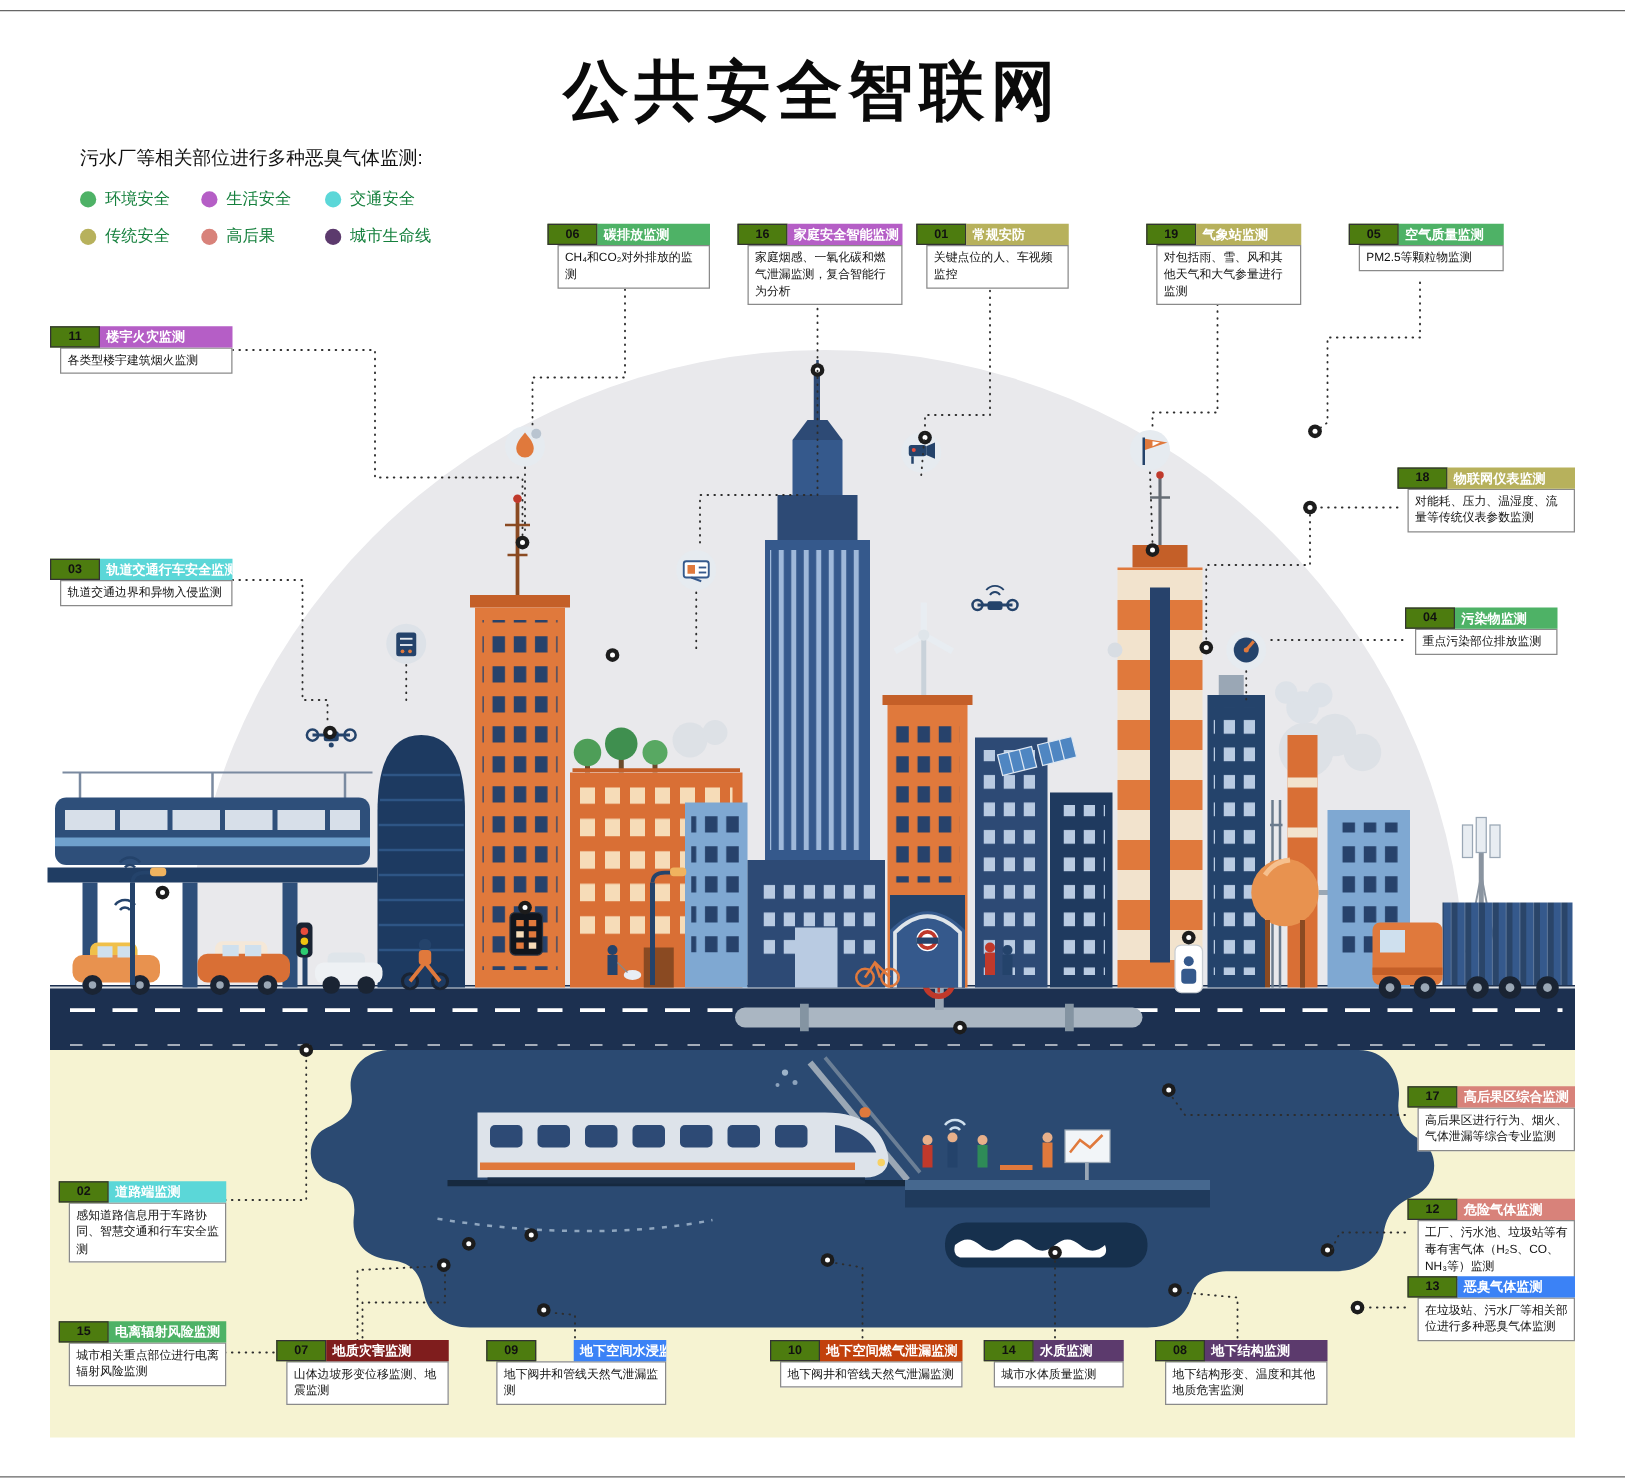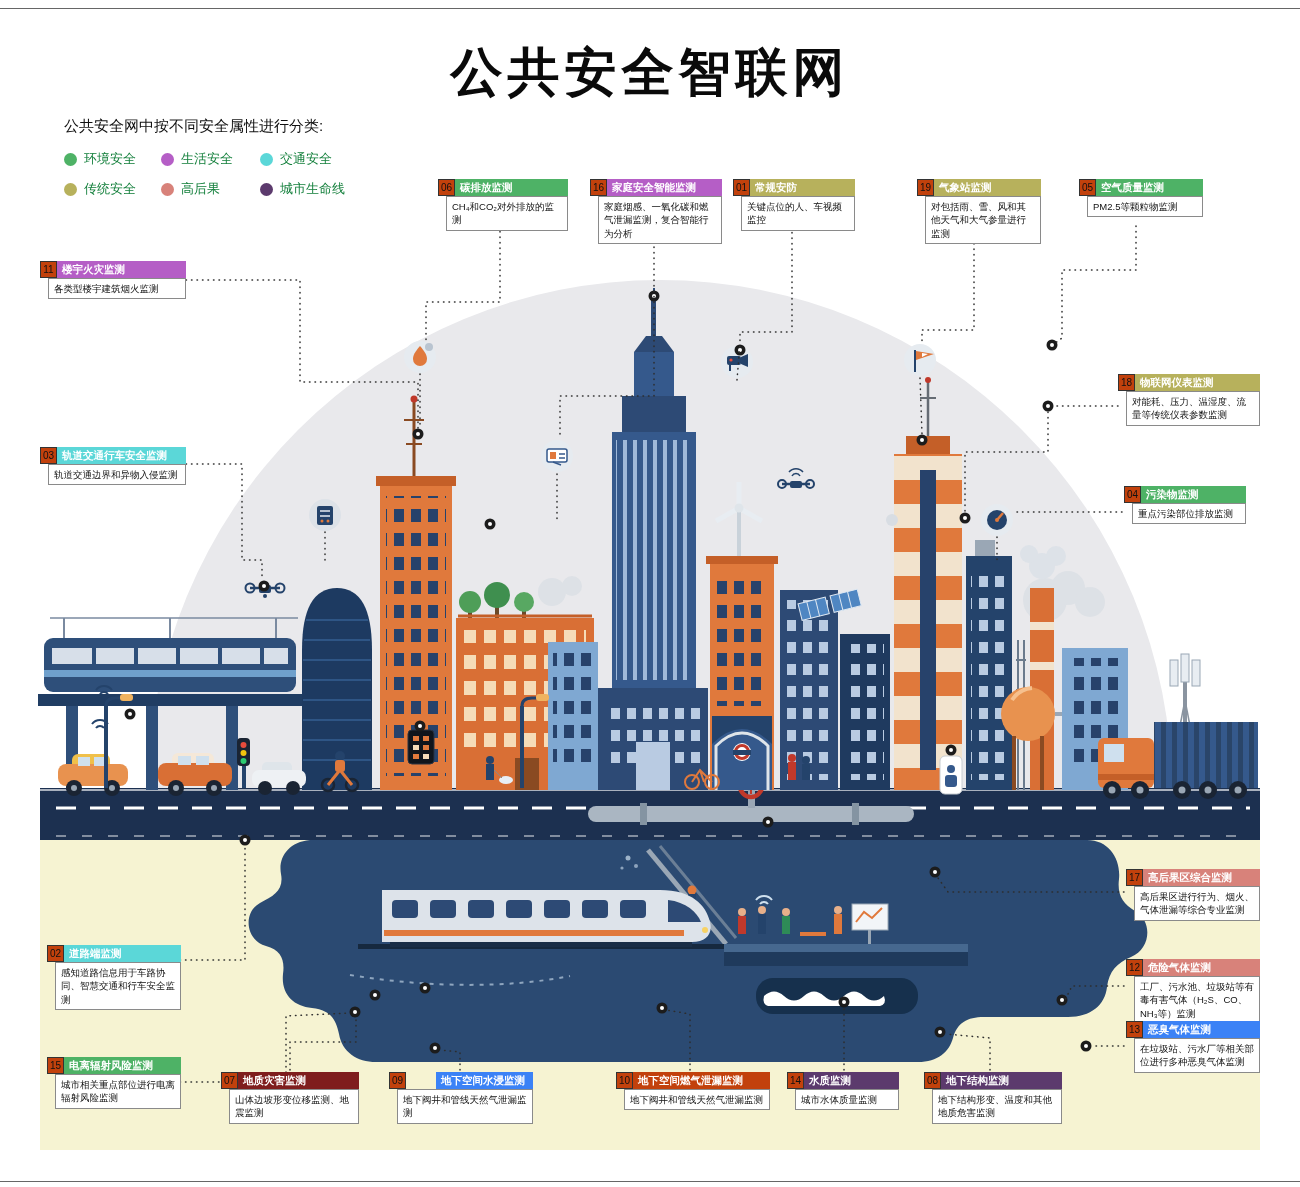--- a/index.html
+++ b/index.html
@@ -11,37 +11,37 @@
          font-size:52px;font-weight:bold;color:#0a0a0a;letter-spacing:5px;z-index:4}
   .subtitle{position:absolute;left:64px;top:117px;font-size:15px;color:#111;z-index:4}
   .legend{position:absolute;left:64px;top:150px;display:grid;
           grid-template-columns:97px 99px 150px;row-gap:12px;z-index:4}
   .legend-item{display:flex;align-items:center}
   .ldot{width:13px;height:13px;border-radius:50%;margin-right:7px;flex:none}
   .llabel{font-size:13px;color:#15803d;white-space:nowrap}
   .scene{position:absolute;left:0;top:0;z-index:1}
   .callout{position:absolute;z-index:6}
   .c-head{display:flex;align-items:stretch;height:17px}
-  .c-num{width:17px;flex:none;background:#c2410c;border:1px solid #333;font-size:10px;
-         font-weight:normal;color:#111;display:flex;align-items:center;justify-content:center}
+  .c-num{width:40px;flex:none;background:#4d7c0f;border:1px solid #333;font-size:10px;
+         font-weight:bold;color:#111;display:flex;align-items:center;justify-content:center}
   .c-title{flex:1;color:#fff;font-size:10.5px;font-weight:bold;display:flex;align-items:center;
            padding:0 5px;white-space:nowrap;overflow:hidden}
   .c-body{margin-left:8px;background:#fff;border:1px solid #8a8a8a;font-size:9.5px;
           line-height:1.4;color:#111;padding:3px 5px}
 </style>
 </head>
 <body>
 
 <div id="canvas">
 
   <div class="rule" style="top:8px"></div>
   <div class="rule" style="top:1181px"></div>
 
   <h1 class="title">公共安全智联网</h1>
-  <div class="subtitle">公共安全网中按不同安全属性进行分类:</div>
+  <div class="subtitle">污水厂等相关部位进行多种恶臭气体监测:</div>
 
   <div class="legend">
     <div class="legend-item">
       <span class="ldot" style="background-color: rgb(78, 178, 102);"></span>
       <span class="llabel">环境安全</span>
     </div>
     <div class="legend-item">
       <span class="ldot" style="background-color: rgb(181, 94, 198);"></span>
       <span class="llabel">生活安全</span>
     </div>

